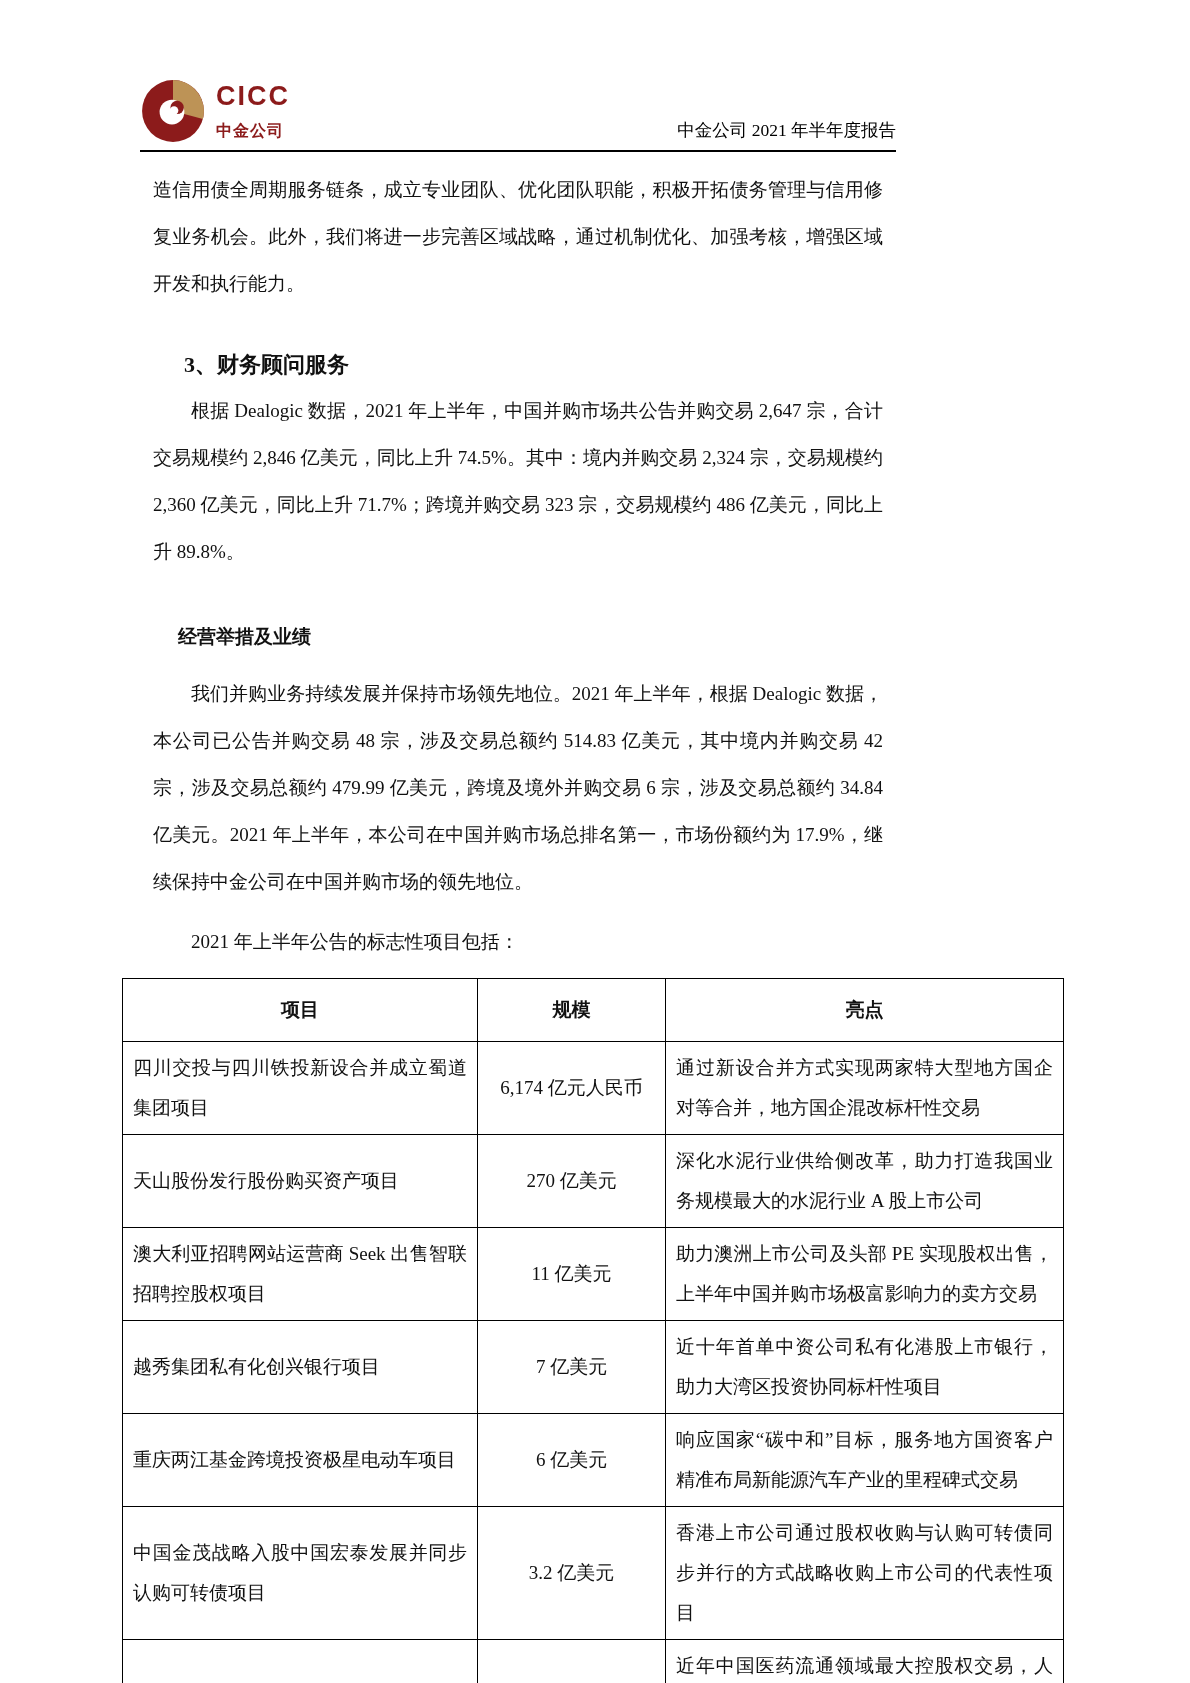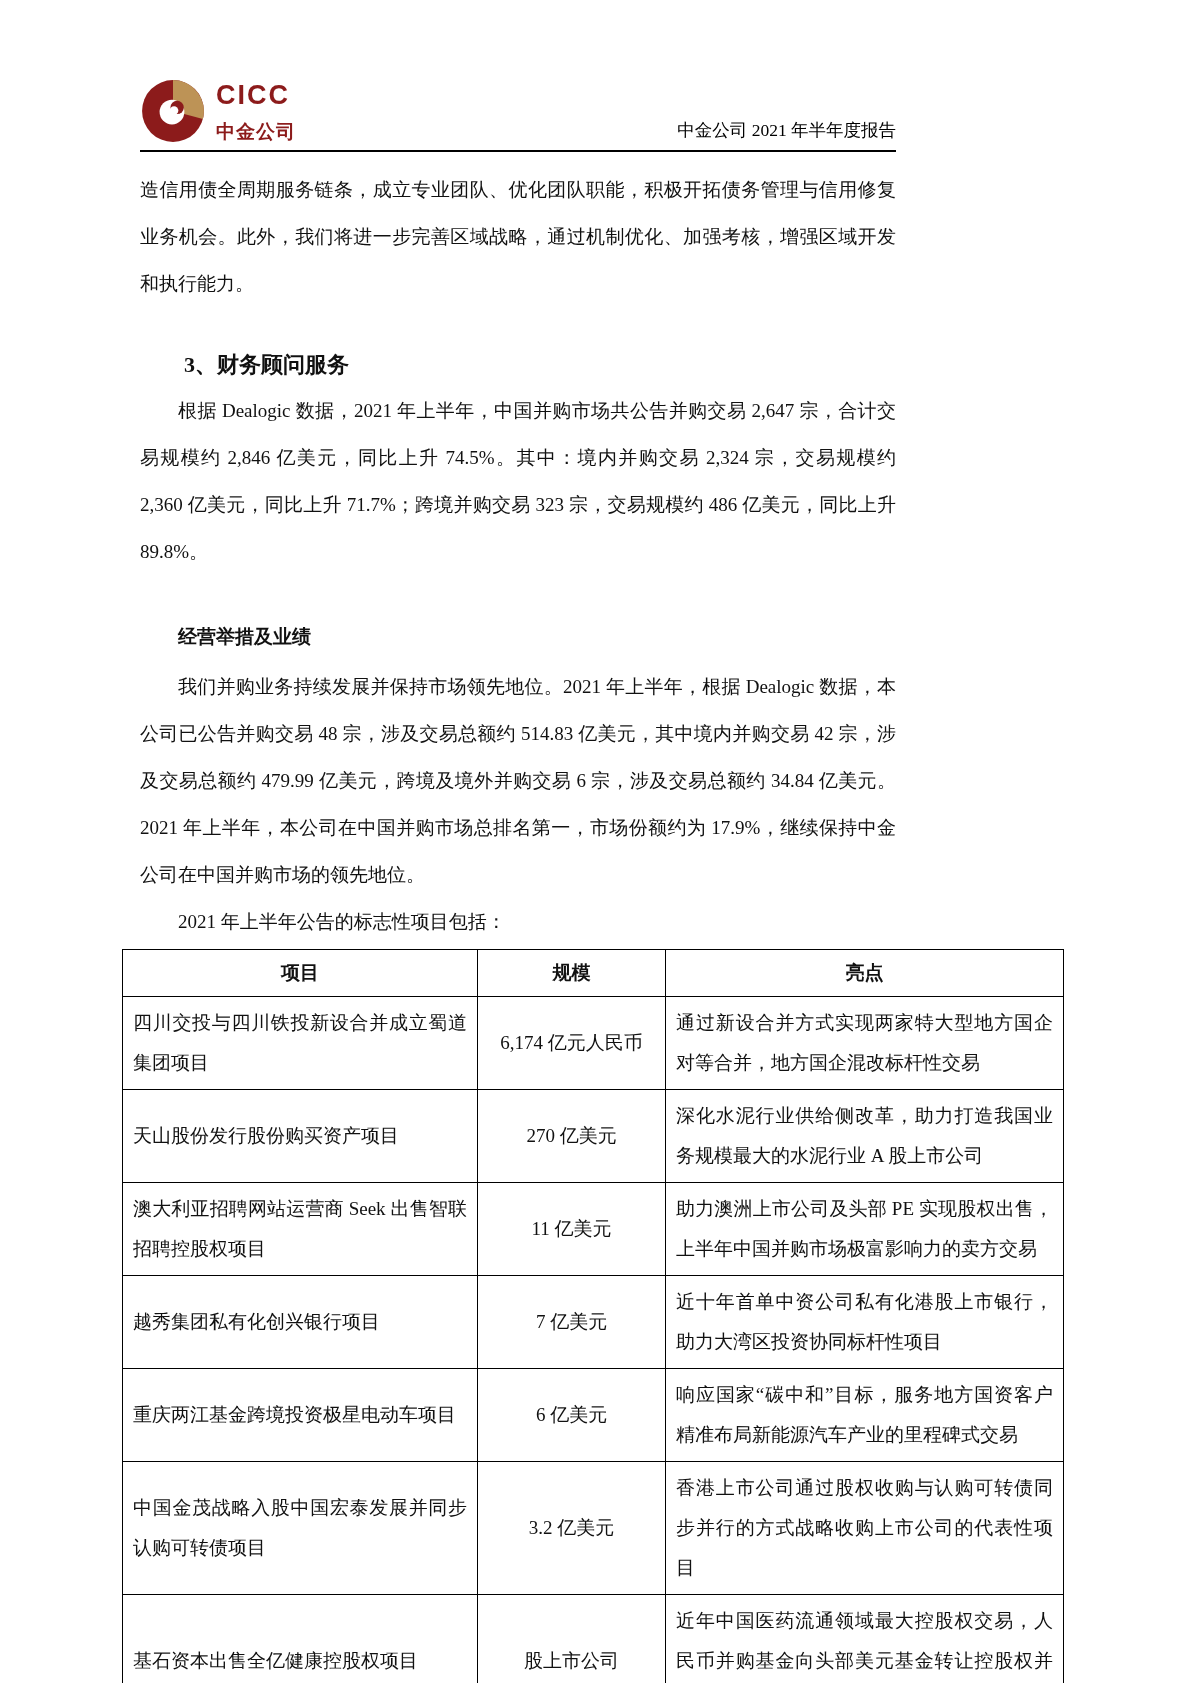--- a/index.html
+++ b/index.html
@@ -20,43 +20,43 @@
   }
   .logo{display:flex;align-items:center;gap:10px;}
   .logo svg{display:block;}
   .logo-text{line-height:1;}
   .logo-cicc{
     font-family:"Liberation Sans","DejaVu Sans",sans-serif;
     font-weight:bold;font-size:27px;letter-spacing:2px;color:#8c1b1b;
   }
   .logo-cn{
     font-family:"Liberation Sans","DejaVu Sans",sans-serif;
-    font-weight:bold;font-size:19px;color:#8c1b1b;margin-top:13px;letter-spacing:1px;
+    font-weight:bold;font-size:16px;color:#8c1b1b;margin-top:13px;letter-spacing:1px;
   }
   .report-title{font-size:17.5px;color:#000000;padding-bottom:2px;}
   
   .content{font-size:19px;line-height:47px;text-align:justify;}
-  .para{margin:0;text-indent:2em;}
+  .para{margin:13px;text-indent:2em;}
   .para.no-indent{text-indent:0;}
   .para.first{margin-top:14px;}
   .h-section{font-weight:bold;margin:38px 0 0 0;text-indent:2em;font-size:22px;line-height:40px;}
   .h-sub{font-weight:bold;margin:8px 0 0 0;text-indent:2em;font-size:19px;line-height:40px;}
   .h-sub2{font-weight:bold;margin:42px 0 6px 0;text-indent:2em;font-size:19px;line-height:40px;}
   .mt-sm{margin-top:2px;}
   
   table.deals{
     border-collapse:collapse;table-layout:fixed;
     width:941px;margin-left:-18px;margin-top:4px;
     font-size:19px;color:#111;
   }
   table.deals th,table.deals td{
     border:1px solid #000;vertical-align:middle;
     padding:6px 10px;line-height:40px;
   }
-  table.deals th{font-weight:bold;text-align:center;padding:8px 6px;line-height:30px;}
+  table.deals th{font-weight:bold;text-align:center;padding:16px 6px;line-height:30px;}
   td.col-project{text-align:left;padding-left:12px;text-align:justify;}
   td.col-scale{text-align:center;padding-right:14px;font-family:Liberation Serif, serif;}
   td.col-highlight{text-align:left;padding-left:13px;padding-right:8px;text-align:justify;}
   
   .footer{
     margin-top:auto;text-align:center;font-size:19px;color:#111;
   }
 </style>
 </head>
 <body>

